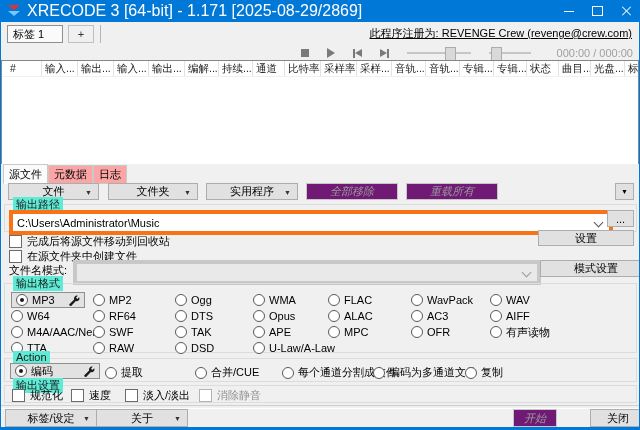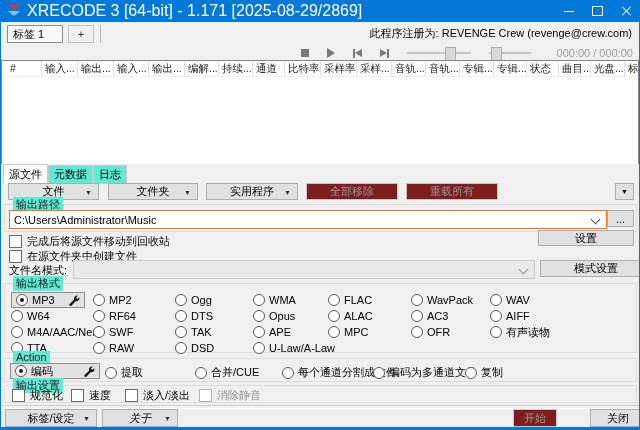--- a/index.html
+++ b/index.html
@@ -23,49 +23,49 @@
   .glyph-min{width:10px;height:1px;background:#fff;}
   .glyph-max{width:9px;height:8px;border:1px solid #fff;}
   .glyph-close{position:relative;width:10px;height:10px;}
   .glyph-close::before,.glyph-close::after{content:"";position:absolute;left:4px;top:-1px;width:1px;height:12px;background:#fff;}
   .glyph-close::before{transform:rotate(45deg);}
   .glyph-close::after{transform:rotate(-45deg);}
   
   .maintab{left:6px;top:25px;width:56px;height:18px;background:#fafafa;border:1px solid #8f8f8f;display:flex;align-items:center;padding-left:5px;}
   .addtab{left:67px;top:25px;width:26px;height:18px;background:#f0f0f0;border:1px solid #c0c0c0;display:flex;align-items:center;justify-content:center;color:#333;}
   .vdiv{left:99px;top:25px;width:1px;height:18px;background:#b5b5b5;}
-  .regtext{right:7px;top:26px;text-align:left;color:#000;}
+  .regtext{right:7px;top:26px;text-align:left;color:#000;text-decoration:underline;}
   
   .playerrow{right:6px;top:46px;height:14px;display:flex;align-items:center;gap:18px;}
   .pic{display:inline-flex;align-items:center;}
   .i-stop{width:8px;height:8px;background:#7a7a7a;}
   .i-play{width:0;height:0;border-left:8px solid #7a7a7a;border-top:5px solid transparent;border-bottom:5px solid transparent;}
   .bar{width:2px;height:9px;background:#7a7a7a;}
   .tl{width:0;height:0;border-right:7px solid #7a7a7a;border-top:4.5px solid transparent;border-bottom:4.5px solid transparent;}
   .tr{width:0;height:0;border-left:7px solid #7a7a7a;border-top:4.5px solid transparent;border-bottom:4.5px solid transparent;}
   .slider{position:relative;height:14px;}
   .track{position:absolute;left:0;right:0;top:6px;height:2px;background:#c6c6c6;}
   .thumb{position:absolute;top:1px;width:9px;height:12px;background:#d9d9d9;border:1px solid #ababab;}
   .ptime{color:#9f9f9f;margin-left:8px;white-space:nowrap;}
   
   .filelist{left:0;top:60px;width:638px;height:104px;background:#fff;border:1px solid #828790;}
   .lheader{display:flex;height:15px;background:#fff;border-bottom:1px solid #f0f0f0;font-size:10.5px;color:#1c1c1c;}
   .hcell{border-right:1px solid #e2e2e2;padding-left:3px;line-height:15px;white-space:nowrap;overflow:hidden;flex-shrink:0;}
   
-  .ptab{height:17px;display:flex;align-items:center;justify-content:center;padding:0 5px;border:1px solid #c9c9c9;background:#5eead4;}
+  .ptab{height:17px;display:flex;align-items:center;justify-content:center;padding:0 5px;border:1px solid #c9c9c9;background:#fca5a5;}
   .ptab.active{background:#fbfbfb;border-bottom:1px solid #fbfbfb;height:18px;}
   
   .btn{position:absolute;box-sizing:border-box;background:#e1e1e1;border:1px solid #adadad;display:flex;align-items:center;justify-content:center;font-size:11px;color:#000;cursor:default;}
-  .btn.disabled{color:#9a9a9a;border-color:#c6c6c6;background:#7f1d1d;}
+  .btn.disabled{color:#9a9a9a;border-color:#c6c6c6;background:#701a75;font-style:italic;}
   .btn .arr{position:absolute;right:6px;font-size:7px;color:#333;top:50%;transform:translateY(-50%);}
   
   .group{position:absolute;border:1px solid #dcdcdc;box-sizing:border-box;}
   .glabel{position:absolute;top:-8px;left:8px;background:#5eead4;padding:0 3px;color:#1a1a1a;}
   
-  .combo{position:absolute;background:#fff;border:1px solid #f97316;display:flex;align-items:center;padding-left:4px;}
+  .combo{position:absolute;background:#fff;border:4px solid #f97316;display:flex;align-items:center;padding-left:4px;}
   .combo.disabled{background:#e9e9e9;border-color:#c8c8c8;}
   .chev{position:absolute;right:7px;top:5px;width:6px;height:6px;border-right:1px solid #555;border-bottom:1px solid #555;transform:rotate(45deg);}
   .combo.disabled .chev{border-color:#9a9a9a;}
   .cbrow{position:absolute;display:flex;align-items:center;gap:5px;}
   .cb{width:11px;height:11px;background:#fff;border:1px solid #6b6b6b;flex-shrink:0;}
   .cbrow.disabled{color:#8d8d8d;}
   .cbrow.disabled .cb{border-color:#b3b3b3;}
   .radio{display:flex;align-items:center;gap:4px;white-space:nowrap;}
   .rb{width:10px;height:10px;border:1px solid #595959;border-radius:50%;background:#fff;display:flex;align-items:center;justify-content:center;flex-shrink:0;}
   .rb.on::after{content:"";width:4px;height:4px;border-radius:50%;background:#1a1a1a;}
@@ -384,21 +384,21 @@
         <i class="cb"></i>
         <span>消除静音</span>
       </div>
   </div>
 
   <div class="hsep" style="top:405px;"></div>
   <div class="btn" style="left:4px;top:409px;width:92px;height:18px;">
     <span>标签/设定</span>
       <span class="arr">▼</span>
   </div>
-  <div class="btn" style="left:101px;top:409px;width:76px;height:18px;font-style:italic;">
+  <div class="btn" style="left:95px;top:409px;width:92px;height:18px;">
     <span>关于</span>
       <span class="arr">▼</span>
   </div>
   <div class="btn disabled" style="left:512px;top:409px;width:44px;height:18px;">
     <span>开始</span>
   </div>
   <div class="btn" style="left:565px;top:409px;width:56px;height:18px;margin-left:24px;">
     <span>关闭</span>
   </div>
 

